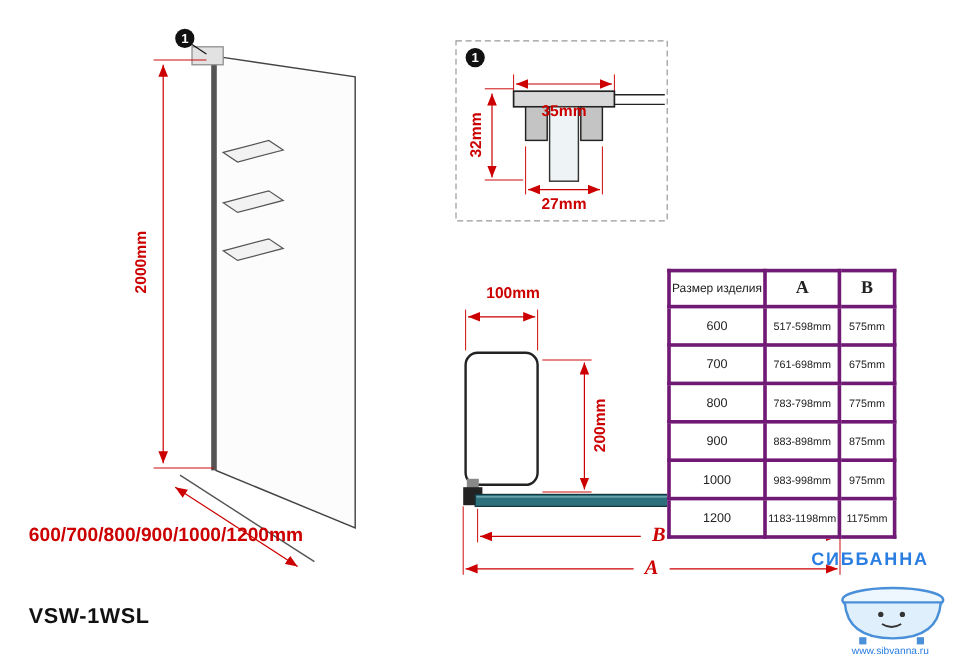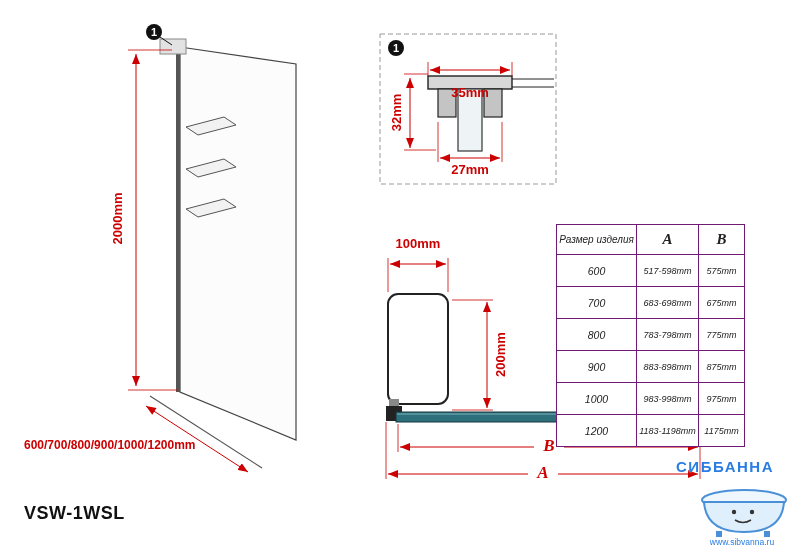--- a/index.html
+++ b/index.html
@@ -27,29 +27,29 @@
     position:absolute;color:var(--dim);font-weight:bold;font-style:italic;
     font-family:"Liberation Serif", serif;font-size:17px;text-align:center;
     background:#fff;line-height:16px;
   }
   .model{
     position:absolute;left:24px;top:503px;color:#111;font-weight:bold;
     font-size:18px;letter-spacing:0.5px;
   }
   .widths{
     position:absolute;left:24px;top:438px;color:var(--dim);
-    font-weight:bold;font-size:12px;
+    font-weight:bold;font-size:16px;
   }
   table.sizes{
     position:absolute;left:556px;top:224px;width:188px;
     border-collapse:collapse;background:#fff;table-layout:fixed;
   }
   table.sizes th, table.sizes td{
-    border:1px solid #701a75;text-align:center;vertical-align:middle;
-    padding:0;color:#222;font-style:italic;
+    border:3px solid #701a75;text-align:center;vertical-align:middle;
+    padding:0;color:#222;
   }
   th.szh{width:80px;font-size:10px;font-weight:normal;line-height:1.15;height:30px;}
   th.abh{font-size:15px;font-weight:bold;color:var(--dim);font-family:"Liberation Serif", serif;}
   th.ah{width:62px;}
   th.bh{width:46px;}
   td.sz{font-size:10.5px;height:32px;}
   td.va{font-size:9px;}
   .brand{
     position:absolute;left:652px;top:458px;width:146px;text-align:center;
     color:var(--blue);font-weight:bold;font-size:15px;letter-spacing:1.5px;
@@ -156,21 +156,21 @@
   <div class="widths">600/700/800/900/1000/1200mm</div>
 
   <div class="model">VSW-1WSL</div>
 
   <div class="lbl center" style="left:438px;top:46px;width:64px;margin-top:39px;">35mm</div>
 
   <div class="lbl rot" style="left:369px;top:105px;width:54px;">32mm</div>
 
   <div class="lbl center" style="left:438px;top:162px;width:64px;">27mm</div>
 
-  <div class="lbl center" style="left:386px;top:236px;width:64px;">100mm</div>
+  <div class="lbl center" style="left:386px;top:236px;width:64px;text-align:right;">100mm</div>
 
   <div class="lbl rot" style="left:470px;top:347px;width:60px;">200mm</div>
 
   <div class="ablbl" style="left:534px;top:438px;width:30px;">B</div>
 
   <div class="ablbl" style="left:528px;top:465px;width:30px;">A</div>
 
   <table class="sizes">
     <thead>
       <tr>
@@ -180,21 +180,21 @@
       </tr>
     </thead>
     <tbody>
       <tr>
         <td class="sz">600</td>
         <td class="va">517-598mm</td>
         <td class="va">575mm</td>
       </tr>
       <tr>
         <td class="sz">700</td>
-        <td class="va">683-698mm</td>
+        <td class="va">761-698mm</td>
         <td class="va">675mm</td>
       </tr>
       <tr>
         <td class="sz">800</td>
         <td class="va">783-798mm</td>
         <td class="va">775mm</td>
       </tr>
       <tr>
         <td class="sz">900</td>
         <td class="va">883-898mm</td>

